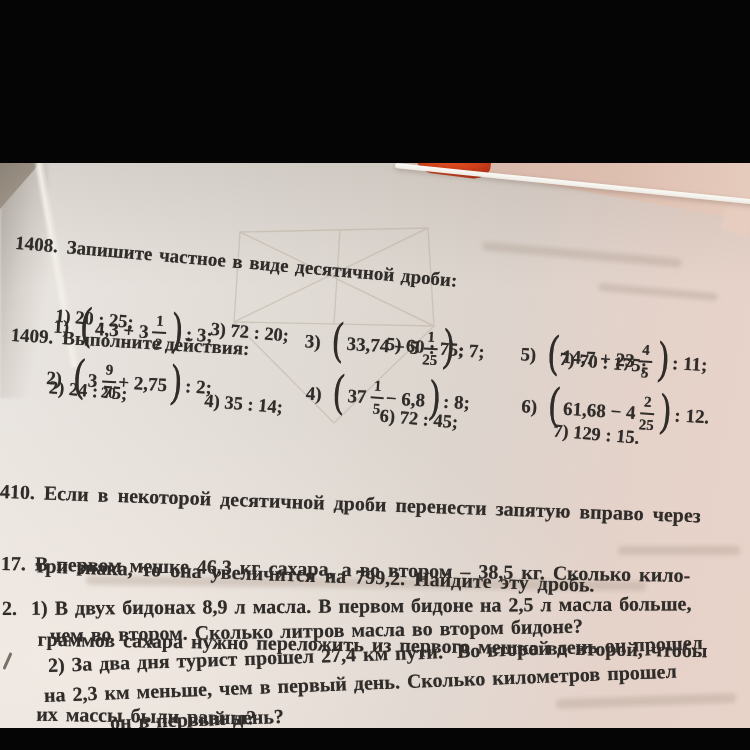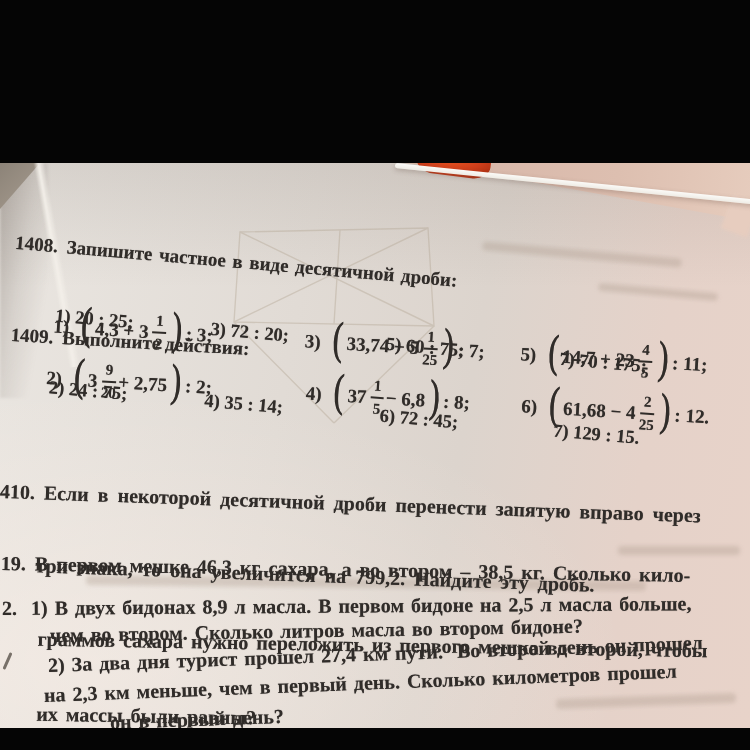--- a/index.html
+++ b/index.html
@@ -147,21 +147,21 @@
 
     <span class="mitem i6"><span class="lbl">6)</span><span class="paren">(</span><span>61,68 − 4</span><span class="frac"><span class="fn">2</span><span class="fd">25</span></span><span></span><span class="paren">)</span><span>: 12.</span></span>
   </div>
 
   <div class="txt prose" id="b1410">
     <div class="line l1"><span class="num">410.</span><span>Если в некоторой десятичной дроби перенести запятую вправо через</span></div>
     <div class="line l2">три знака, то она увеличится на 799,2. Найдите эту дробь.</div>
   </div>
 
   <div class="txt prose" id="b1411">
-    <div class="line l1"><span class="num">19.</span><span>В первом мешке 46,3 кг сахара, а во втором – 38,5 кг. Сколько кило-</span></div>
+    <div class="line l1"><span class="num">17.</span><span>В первом мешке 46,3 кг сахара, а во втором – 38,5 кг. Сколько кило-</span></div>
     <div class="line l2">граммов сахара нужно переложить из первого мешка во второй, чтобы</div>
     <div class="line l3">их массы были равны?</div>
   </div>
 
   <div class="txt prose" id="b1412">
     <div class="line l1"><span>2.</span><span class="after-num">1) В двух бидонах 8,9 л масла. В первом бидоне на 2,5 л масла больше,</span></div>
     <div class="line l2">чем во втором. Сколько литров масла во втором бидоне?</div>
     <div class="line l3">2) За два дня турист прошел 27,4 км пути.  Во второй день он прошел</div>
     <div class="line l4">на 2,3 км меньше, чем в первый день. Сколько километров прошел</div>
     <div class="line l5">он в первый день?</div>

